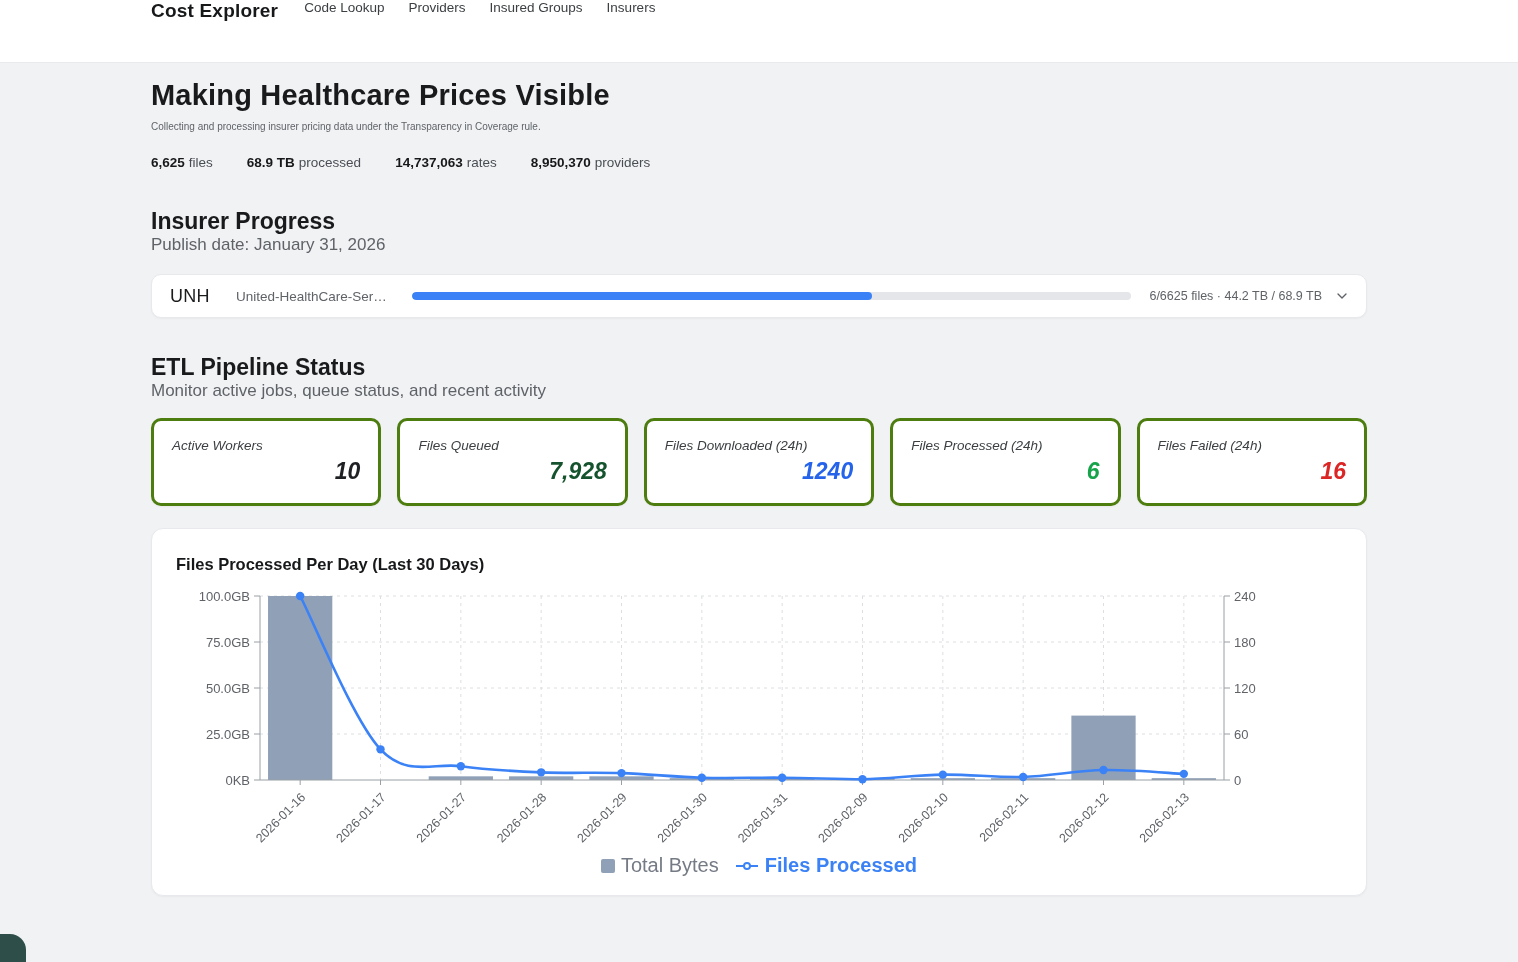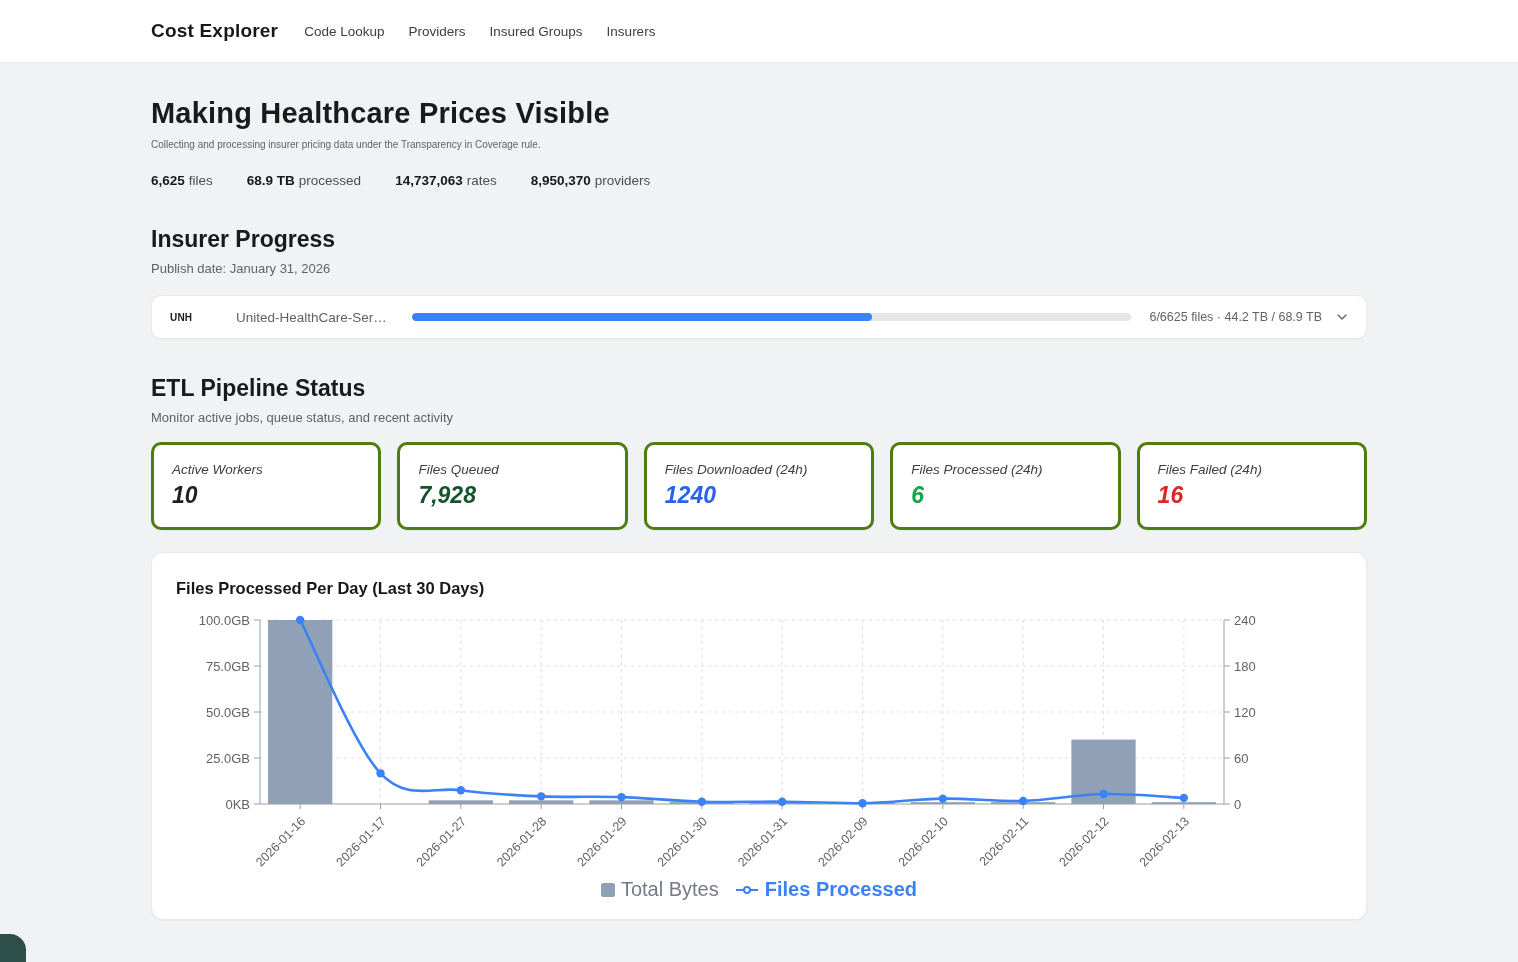--- a/index.html
+++ b/index.html
@@ -1,52 +1,52 @@
 <!DOCTYPE html>
 <html><head>
 <meta charset="utf-8">
 <style>
   * { margin:0; padding:0; box-sizing:border-box; }
   html,body { width:1518px; height:962px; background:#f1f2f4; font-family:"Liberation Sans",sans-serif; color:#202124; overflow:hidden; position:relative; }
 
   
   .app-header { background:#fff; border-bottom:1px solid #e8eaed; height:63px; }
-  .header-inner { width:1216px; margin:0 auto; height:100%; display:flex; align-items:center; gap:26px; }
+  .header-inner { width:1216px; margin:0 auto; height:100%; display:flex; align-items:flex-start; gap:26px; }
   .brand { font-size:19px; font-weight:700; color:#17181a; letter-spacing:.2px; }
   .main-nav { display:flex; gap:24px; }
   .main-nav a { font-size:13.5px; color:#3c4043; text-decoration:none; cursor:pointer; }
 
   .content { width:1216px; margin:0 auto; }
 
   
-  .hero { padding-top:34px; }
+  .hero { padding-top:16px; }
   .hero h1 { font-size:29px; font-weight:700; color:#191a1c; letter-spacing:.2px; }
   .hero .subtitle { margin-top:9px; font-size:10px; color:#5f6368; }
   .stats-row { display:flex; gap:34px; margin-top:23px; }
   .stat { font-size:13.5px; color:#4a4e54; }
   .stat b { color:#17181a; font-weight:700; margin-right:4px; }
 
   
   h2.section-title { font-size:23px; font-weight:700; color:#191a1c; }
-  .section-sub { margin-top:8px; font-size:13px; color:#5f6368; }
+  .section-sub { font-size:17px; color:#5f6368; }
 
   .insurer-section { margin-top:38px; }
   .progress-card { margin-top:19px; background:#fff; border:1px solid #e7e9ec; border-radius:10px; height:44px; display:flex; align-items:center; padding:0 16px 0 18px; box-shadow:0 1px 2px rgba(0,0,0,.04); cursor:pointer; }
-  .ticker { width:66px; font-size:10px; font-weight:700; color:#1b1c1e; letter-spacing:.2px; }
+  .ticker { width:66px; font-size:18px; font-weight:400; color:#1b1c1e; letter-spacing:.2px; }
   .insurer-name { width:172px; font-size:13.5px; color:#5f6368; white-space:nowrap; overflow:hidden; }
   .progress-track { flex:1; height:8px; background:#e4e6e9; border-radius:4px; margin:0 18px 0 4px; overflow:hidden; }
   .progress-fill { height:100%; background:#3b82f6; border-radius:4px; width:0; }
   .progress-status { font-size:12.5px; color:#5f6368; white-space:nowrap; margin-right:12px; }
   .chev { display:flex; align-items:center; }
 
   .etl-section { margin-top:36px; }
   .cards-row { margin-top:17px; display:grid; grid-template-columns:repeat(5,1fr); gap:16px; }
   .metric-card { background:#fff; border:3px solid #4d7c0f; border-radius:10px; padding:17px 18px; height:88px; box-shadow:0 1px 2px rgba(0,0,0,.04);font-style:italic; }
   .metric-label { font-size:13.5px; color:#3c4043; }
-  .metric-value { margin-top:5px; font-size:23px; font-weight:700; }
+  .metric-value { margin-top:5px; font-size:23px; font-weight:700;text-align:right; }
 
   
   .chart-card { margin-top:22px; background:#fff; border:1px solid #e7e9ec; border-radius:12px; padding:26px 24px 18px 24px; box-shadow:0 1px 2px rgba(0,0,0,.04); }
   .chart-title { font-size:16.5px; font-weight:700; color:#17181a; }
   .chart-wrap { margin-top:6px; }
   svg text { font-family:"Liberation Sans",sans-serif; }
 
   .legend { display:flex; justify-content:center; align-items:center; gap:16px; margin-top:2px; }
   .legend-item { display:flex; align-items:center; gap:6px; font-size:20px; cursor:pointer; }
   .legend-item.bytes { color:#757b85; }

